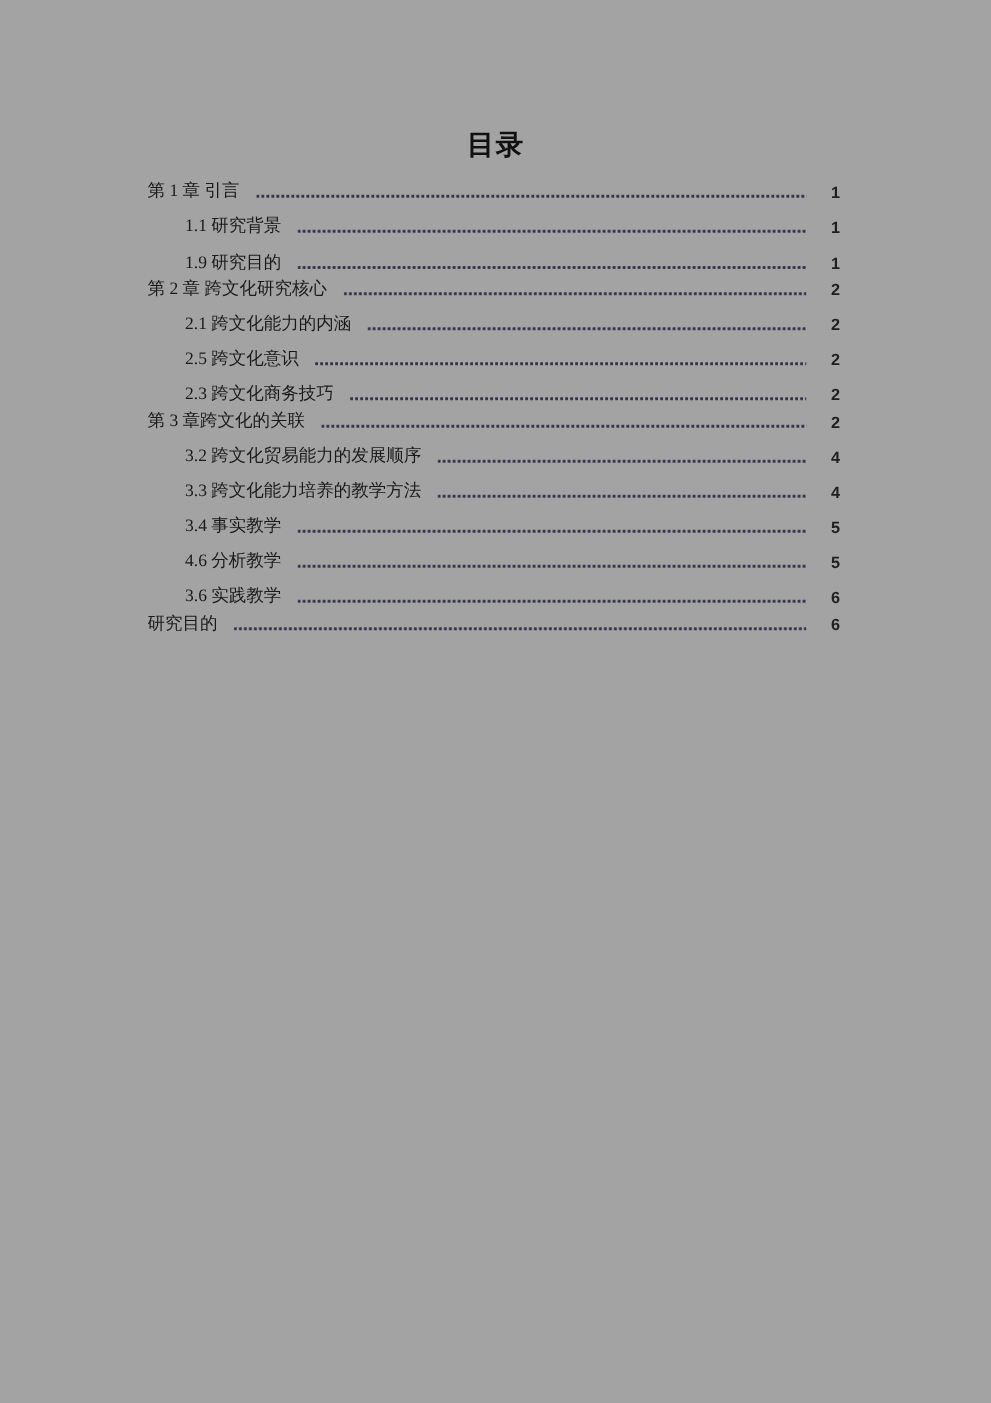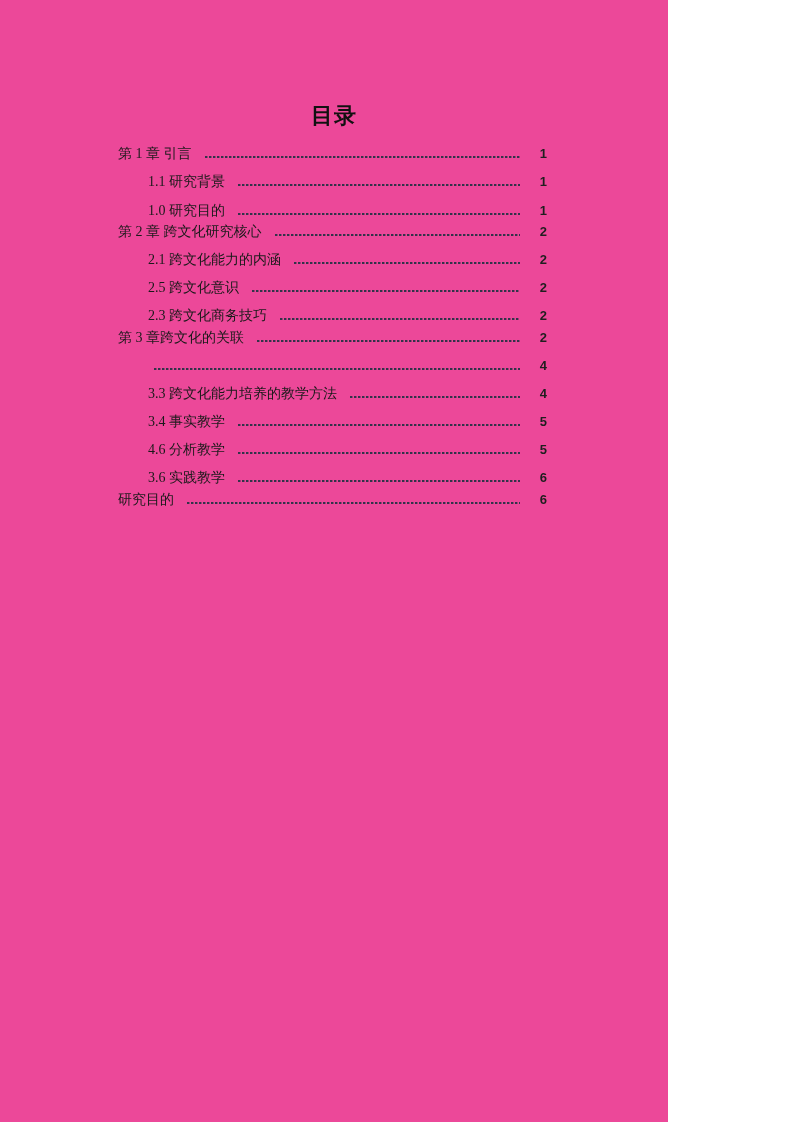--- a/index.html
+++ b/index.html
@@ -2,23 +2,23 @@
 <html><head>
 <meta charset="utf-8">
 <style>
   html, body {
     margin: 0;
     padding: 0;
     background: #ffffff;
   }
   .doc-page {
     position: relative;
-    width: 668px;
+    width: 793px;
     height: 1122px;
-    background: #ec4899;
+    background: #a3a3a3;
     font-family: "Liberation Serif", "DejaVu Serif", serif;
     color: #1a1a1a;
     overflow: hidden;
   }
   .doc-title {
     position: absolute;
     top: 103px;
     left: 0;
     width: 100%;
     text-align: center;
@@ -82,21 +82,21 @@
         <span class="toc-label">第 1 章 引言</span>
         <span class="toc-leader"></span>
         <span class="toc-page">1</span>
       </div>
       <div class="toc-row level-2">
         <span class="toc-label">1.1 研究背景</span>
         <span class="toc-leader"></span>
         <span class="toc-page">1</span>
       </div>
       <div class="toc-row level-2">
-        <span class="toc-label">1.0 研究目的</span>
+        <span class="toc-label">1.9 研究目的</span>
         <span class="toc-leader"></span>
         <span class="toc-page">1</span>
       </div>
       <div class="toc-row level-1">
         <span class="toc-label">第 2 章 跨文化研究核心</span>
         <span class="toc-leader"></span>
         <span class="toc-page">2</span>
       </div>
       <div class="toc-row level-2">
         <span class="toc-label">2.1 跨文化能力的内涵</span>
@@ -112,20 +112,21 @@
         <span class="toc-label">2.3 跨文化商务技巧</span>
         <span class="toc-leader"></span>
         <span class="toc-page">2</span>
       </div>
       <div class="toc-row level-1">
         <span class="toc-label">第 3 章跨文化的关联</span>
         <span class="toc-leader"></span>
         <span class="toc-page">2</span>
       </div>
       <div class="toc-row level-2">
+        <span class="toc-label">3.2 跨文化贸易能力的发展顺序</span>
         <span class="toc-leader"></span>
         <span class="toc-page">4</span>
       </div>
       <div class="toc-row level-2">
         <span class="toc-label">3.3 跨文化能力培养的教学方法</span>
         <span class="toc-leader"></span>
         <span class="toc-page">4</span>
       </div>
       <div class="toc-row level-2">
         <span class="toc-label">3.4 事实教学</span>

